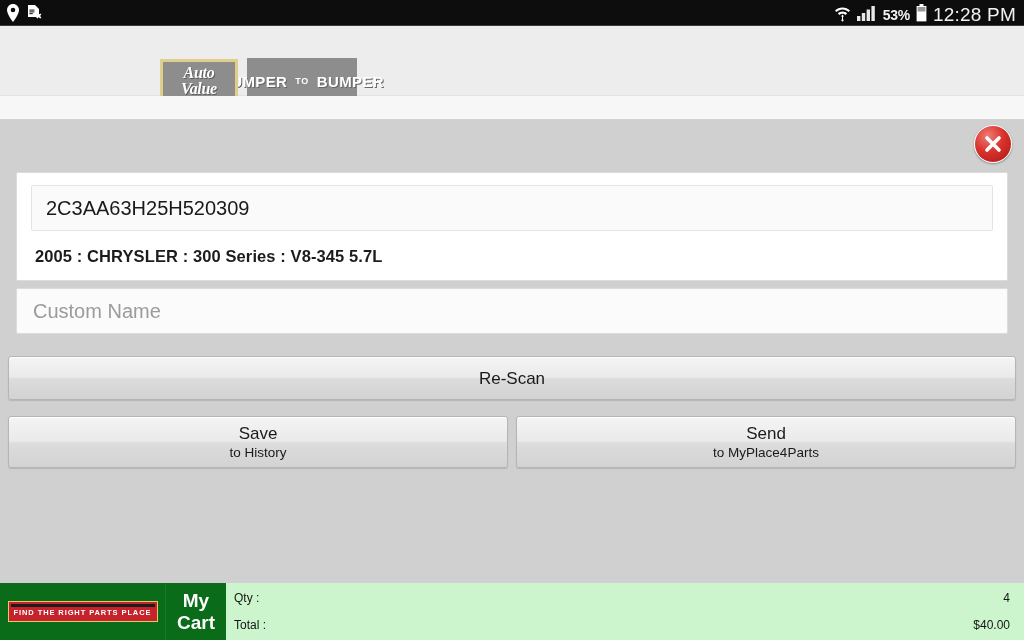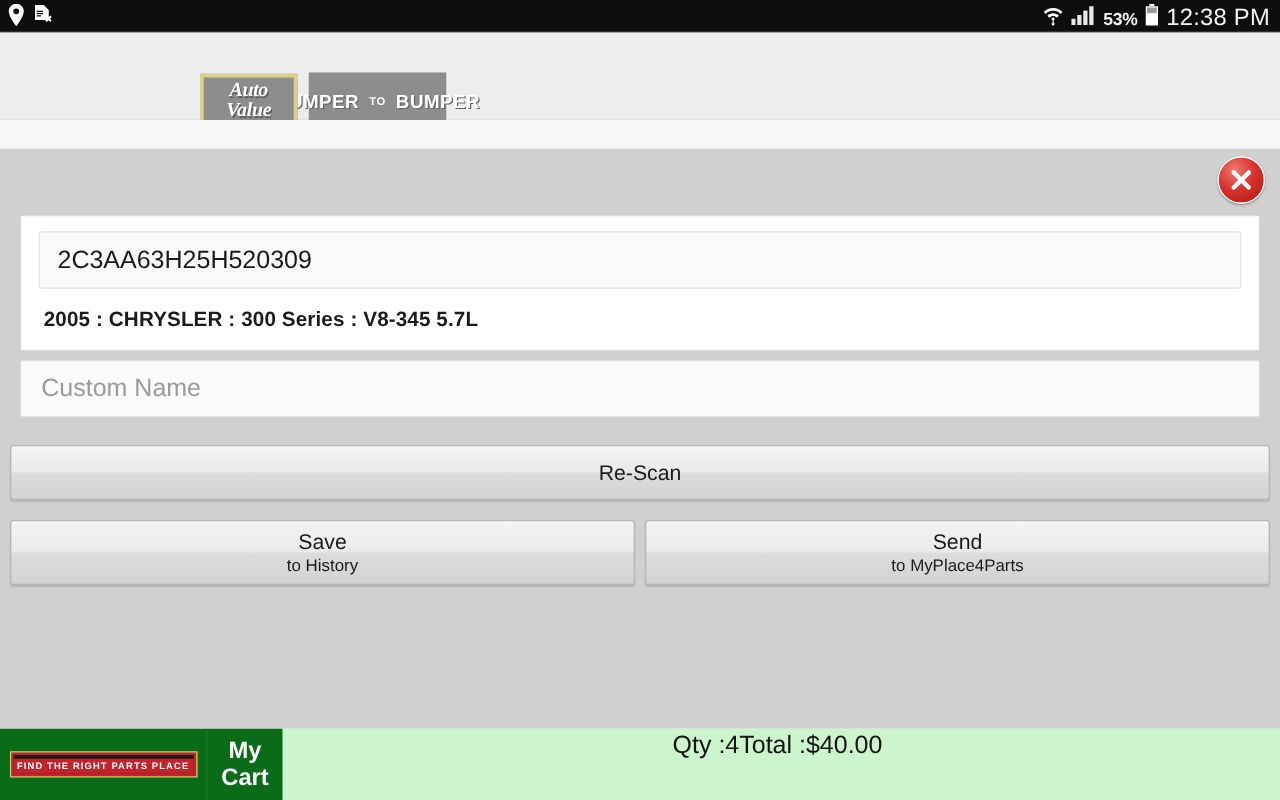--- a/index.html
+++ b/index.html
@@ -172,22 +172,22 @@
     font-size:7.5px; font-weight:700; letter-spacing:.9px; line-height:12px;
     margin-top:1px;
   }
   .bb-cart{
     width:61px; background:#0a6b18; color:#ffffff;
     display:flex; flex-direction:column; align-items:center; justify-content:center;
     font-weight:700; font-size:19px; line-height:22px; cursor:pointer;
     border-left:1px solid #0d8020;
   }
   .bb-totals{
-    flex:1; display:flex; flex-direction:row; justify-content:center;
-    padding:0 14px 0 8px; color:#141414; font-size:20px; line-height:27px;
+    flex:1; display:flex; flex-direction:column; justify-content:center;
+    padding:0 14px 0 8px; color:#141414; font-size:12px; line-height:27px;
   }
   .bb-row{ display:flex; justify-content:space-between; }
 </style>
 </head>
 <body>
 
 <div class="statusbar">
   <div class="sb-left">
     <span>
       <svg width="14" height="18" viewBox="0 0 14 18">
@@ -224,21 +224,21 @@
       </svg>
     </span>
     <span class="sb-batt-pct">53%</span>
     <span>
       <svg width="11" height="18" viewBox="0 0 11 18">
         <rect x="3.5" y="0" width="4" height="2" fill="#fff"></rect>
         <rect x="0.6" y="2" width="9.8" height="15.4" fill="#fff"></rect>
         <rect x="1.6" y="3" width="7.8" height="4.5" fill="#9a9a9a"></rect>
       </svg>
     </span>
-    <span class="sb-time">12:38 PM</span>
+    <span class="sb-time">12:28 PM</span>
   </div>
   <div class="sb-sep"></div>
 </div>
 
 <div class="header">
   <div class="logo-wrap">
     <div class="logo-av">
       <span>Auto</span>
       <span>Value</span>
     </div>

